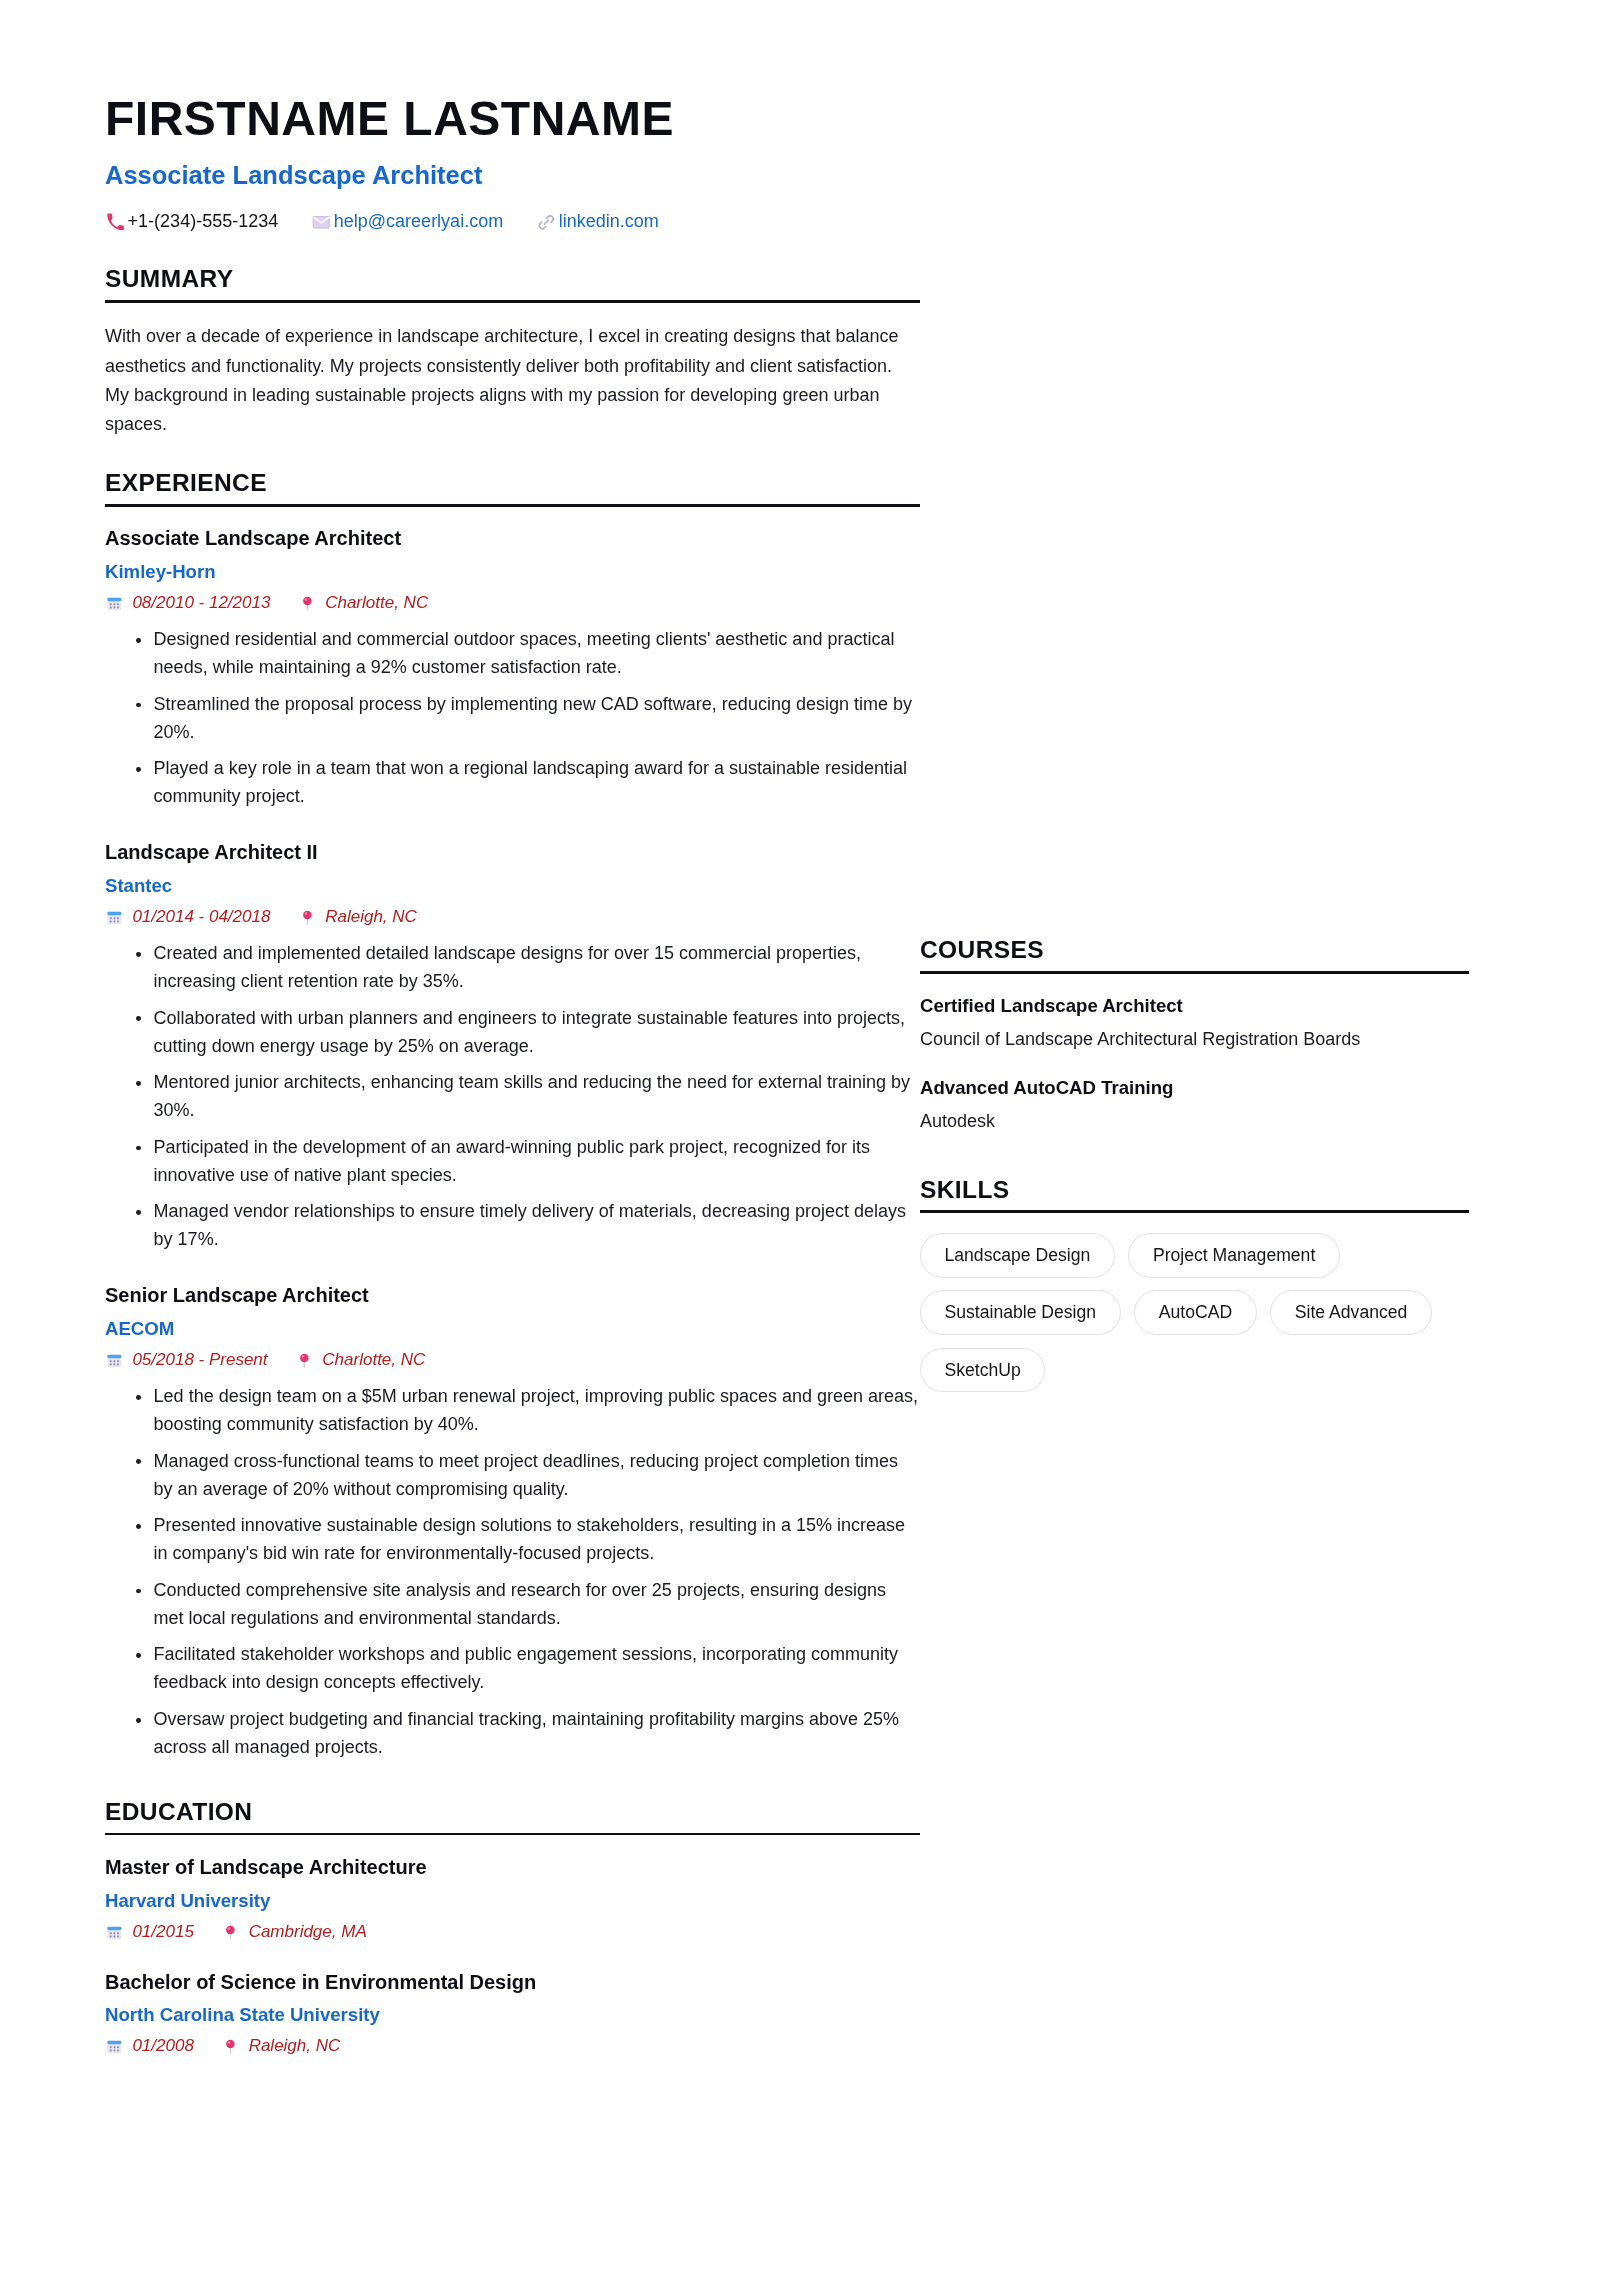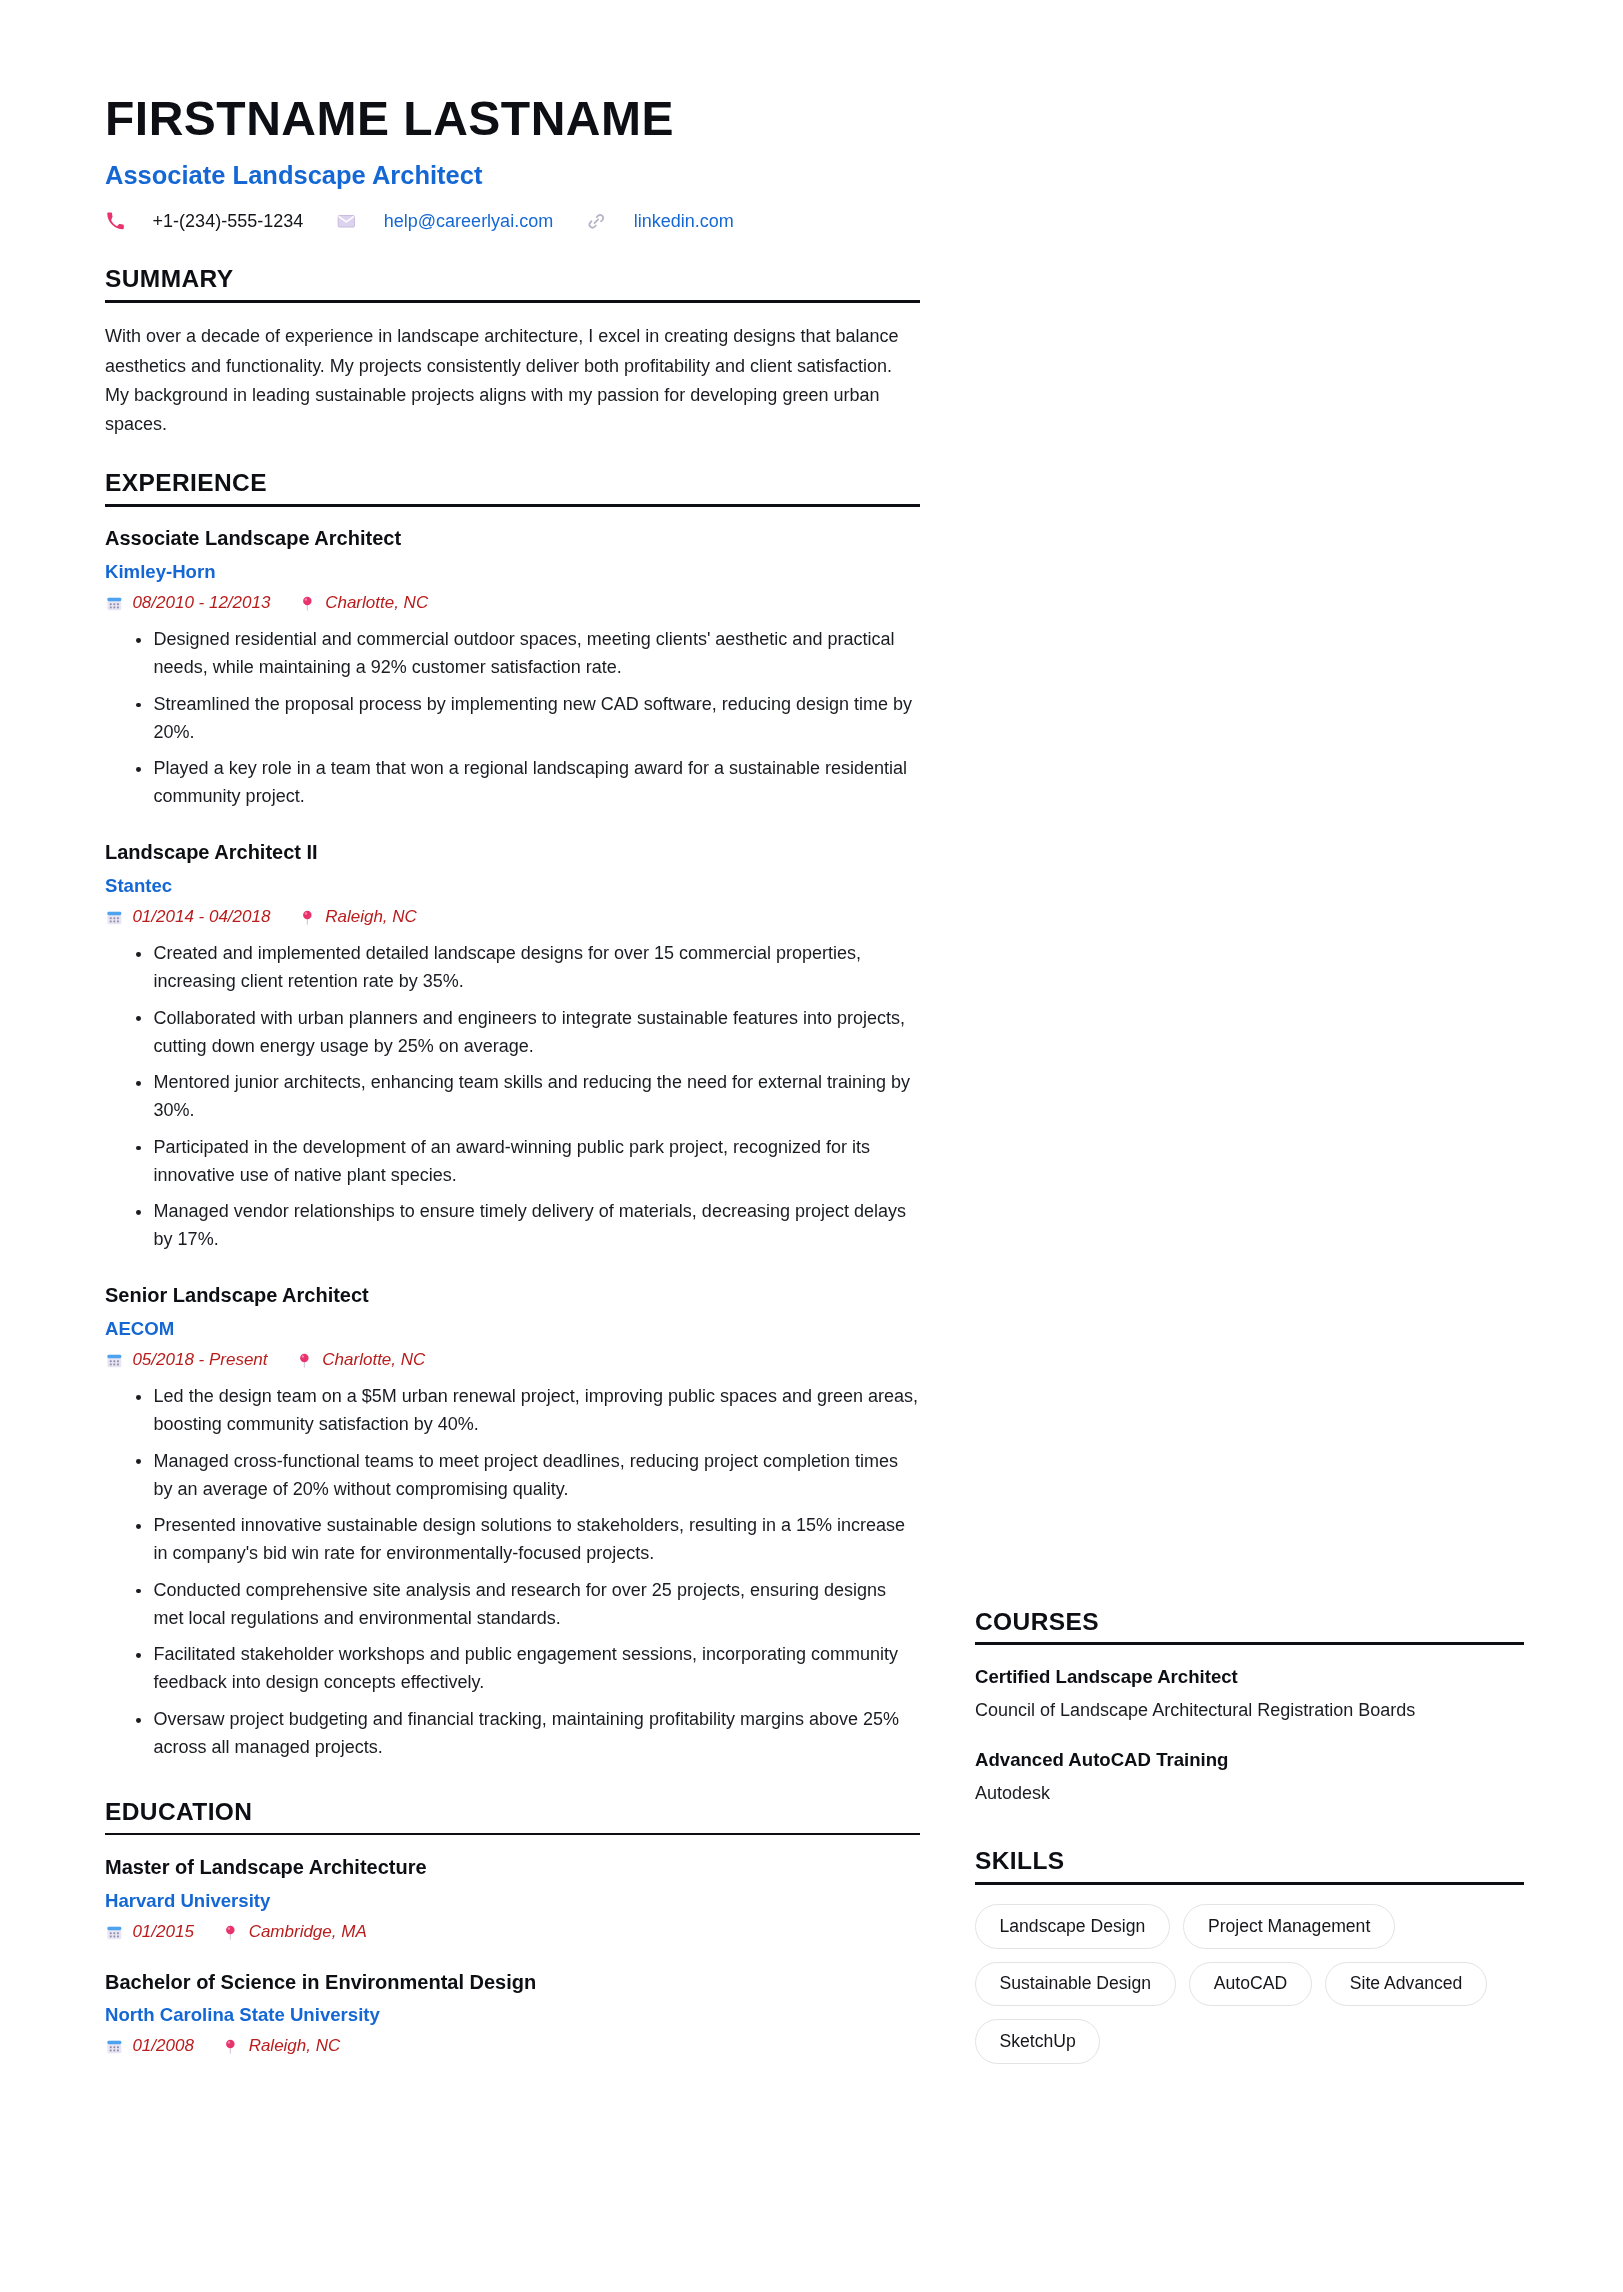--- a/index.html
+++ b/index.html
@@ -45,41 +45,40 @@
   }
 
   .contact-row {
     display: flex;
     align-items: center;
     gap: 33px;
     flex-wrap: wrap;
   }
   .contact-item {
     display: flex;
-    align-items: flex-start;
-    gap: 27px;
+    align-items: flex-end;
+    gap: 2px;
     font-size: 18px;
     line-height: 1.2;
   }
   .contact-item .ic {
     display: inline-flex;
     align-items: center;
     justify-content: center;
     width: 20.6px;
     height: 20.6px;
     flex: 0 0 auto;
   }
   .contact-text { color: #15161a; }
   .contact-text.link { color: #1568d4; }
 
   
   .columns {
     display: flex;
-    align-items: flex-end;
-    gap: 55px;
+    align-items: center;
     margin-top: 33px;
   }
   .col-left  { width: 815px; flex: 0 0 815px; }
   .col-right { width: 549px; flex: 0 0 549px; }
 
   
   .section { margin-bottom: 5.9px; }
   .section-title {
     font-size: 24.5px;
     font-weight: 700;

